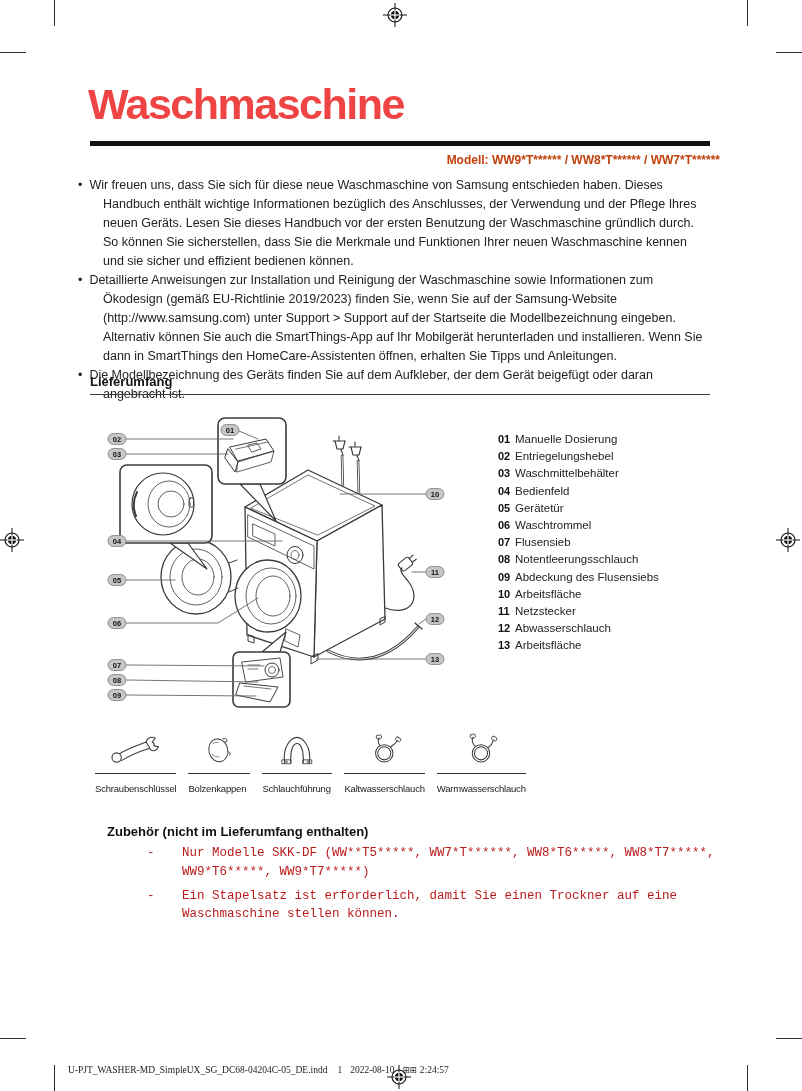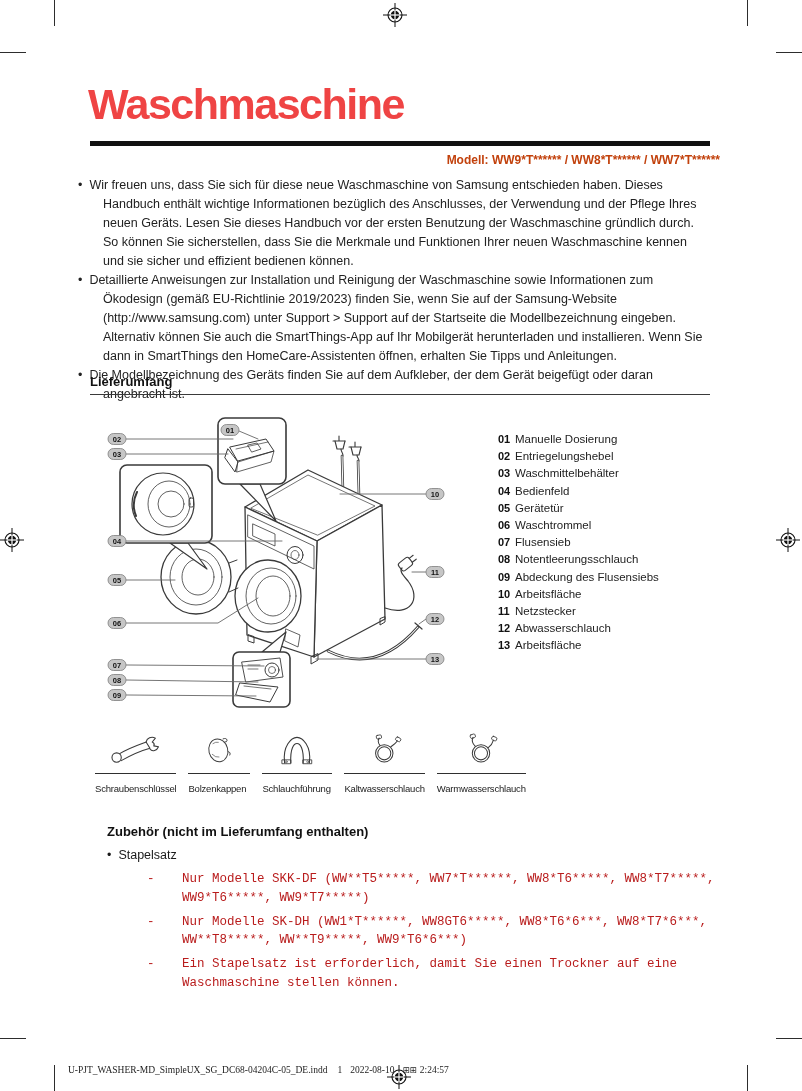--- a/index.html
+++ b/index.html
@@ -395,25 +395,21 @@
         <path d="M50,20 C54,17 56,14 57,10"></path>
         <rect x="55" y="5" width="7" height="5" rx="1.5" transform="rotate(24 58 7)" stroke-width="1.1"></rect>
       </svg>
     </div>
     <div class="acc-label">Warmwasserschlauch</div>
   </div>
 </div>
 
 <div class="abs zubehoer">
   <div class="zub-head">Zubehör (nicht im Lieferumfang enthalten)</div>
-  <ul>
-    <li><span>Stapelsatz</span></li>
-  </ul>
   <div class="dash-items">
     <div class="dash-item"><span>Nur Modelle SKK-DF (WW**T5*****, WW7*T******, WW8*T6*****, WW8*T7*****, WW9*T6*****, WW9*T7*****)</span></div>
-    <div class="dash-item"><span>Nur Modelle SK-DH (WW1*T******, WW8GT6*****, WW8*T6*6***, WW8*T7*6***, WW**T8*****, WW**T9*****, WW9*T6*6***)</span></div>
     <div class="dash-item"><span>Ein Stapelsatz ist erforderlich, damit Sie einen Trockner auf eine Waschmaschine stellen können.</span></div>
   </div>
 </div>
 
 <div class="abs footer">
   <span class="f-name">U-PJT_WASHER-MD_SimpleUX_SG_DC68-04204C-05_DE.indd</span><span class="f-page">1</span><span class="f-date">2022-08-10</span><span class="f-box">⊞⊞</span><span class="f-time">2:24:57</span>
 </div>
 
 </body></html>

